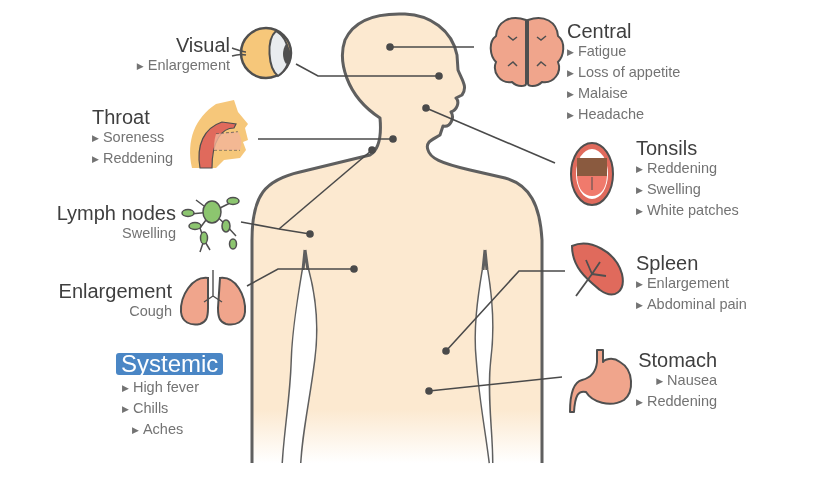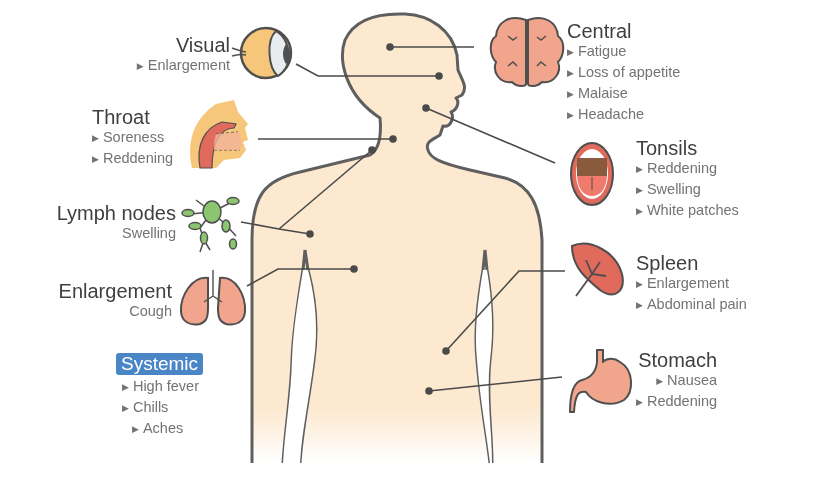--- a/index.html
+++ b/index.html
@@ -4,21 +4,21 @@
 <style>
   html, body { margin:0; padding:0; background:#ffffff; }
   body { width:813px; height:489px; position:relative; overflow:hidden;
          font-family:"Liberation Sans", sans-serif; color:#3d3d3d; }
   #art { position:absolute; left:0; top:0; width:813px; height:489px; }
   .lbl { position:absolute; }
   .title { font-size:20px; line-height:22px; color:#3f3f3f; white-space:nowrap; }
   .item { font-size:14.5px; line-height:19px; color:#737373; white-space:nowrap; }
   .item .tri { font-size:9px; margin-right:4px; position:relative; top:-1px; }
   .right { text-align:right; }
-  .sys-title { display:inline-block; background:#4a86c5; color:#ffffff; font-size:19px;
+  .sys-title { display:inline-block; background:#4a86c5; color:#ffffff; font-size:24px;
                line-height:22px; padding:0 5px; border-radius:3px; }
 </style>
 </head>
 <body>
 
 <svg id="art" viewBox="0 0 813 489" xmlns="http://www.w3.org/2000/svg">
   <defs>
     <linearGradient id="fade" x1="0" y1="0" x2="0" y2="1">
       <stop offset="0.88" stop-color="#fce9d0"></stop>
       <stop offset="1" stop-color="#ffffff"></stop>

